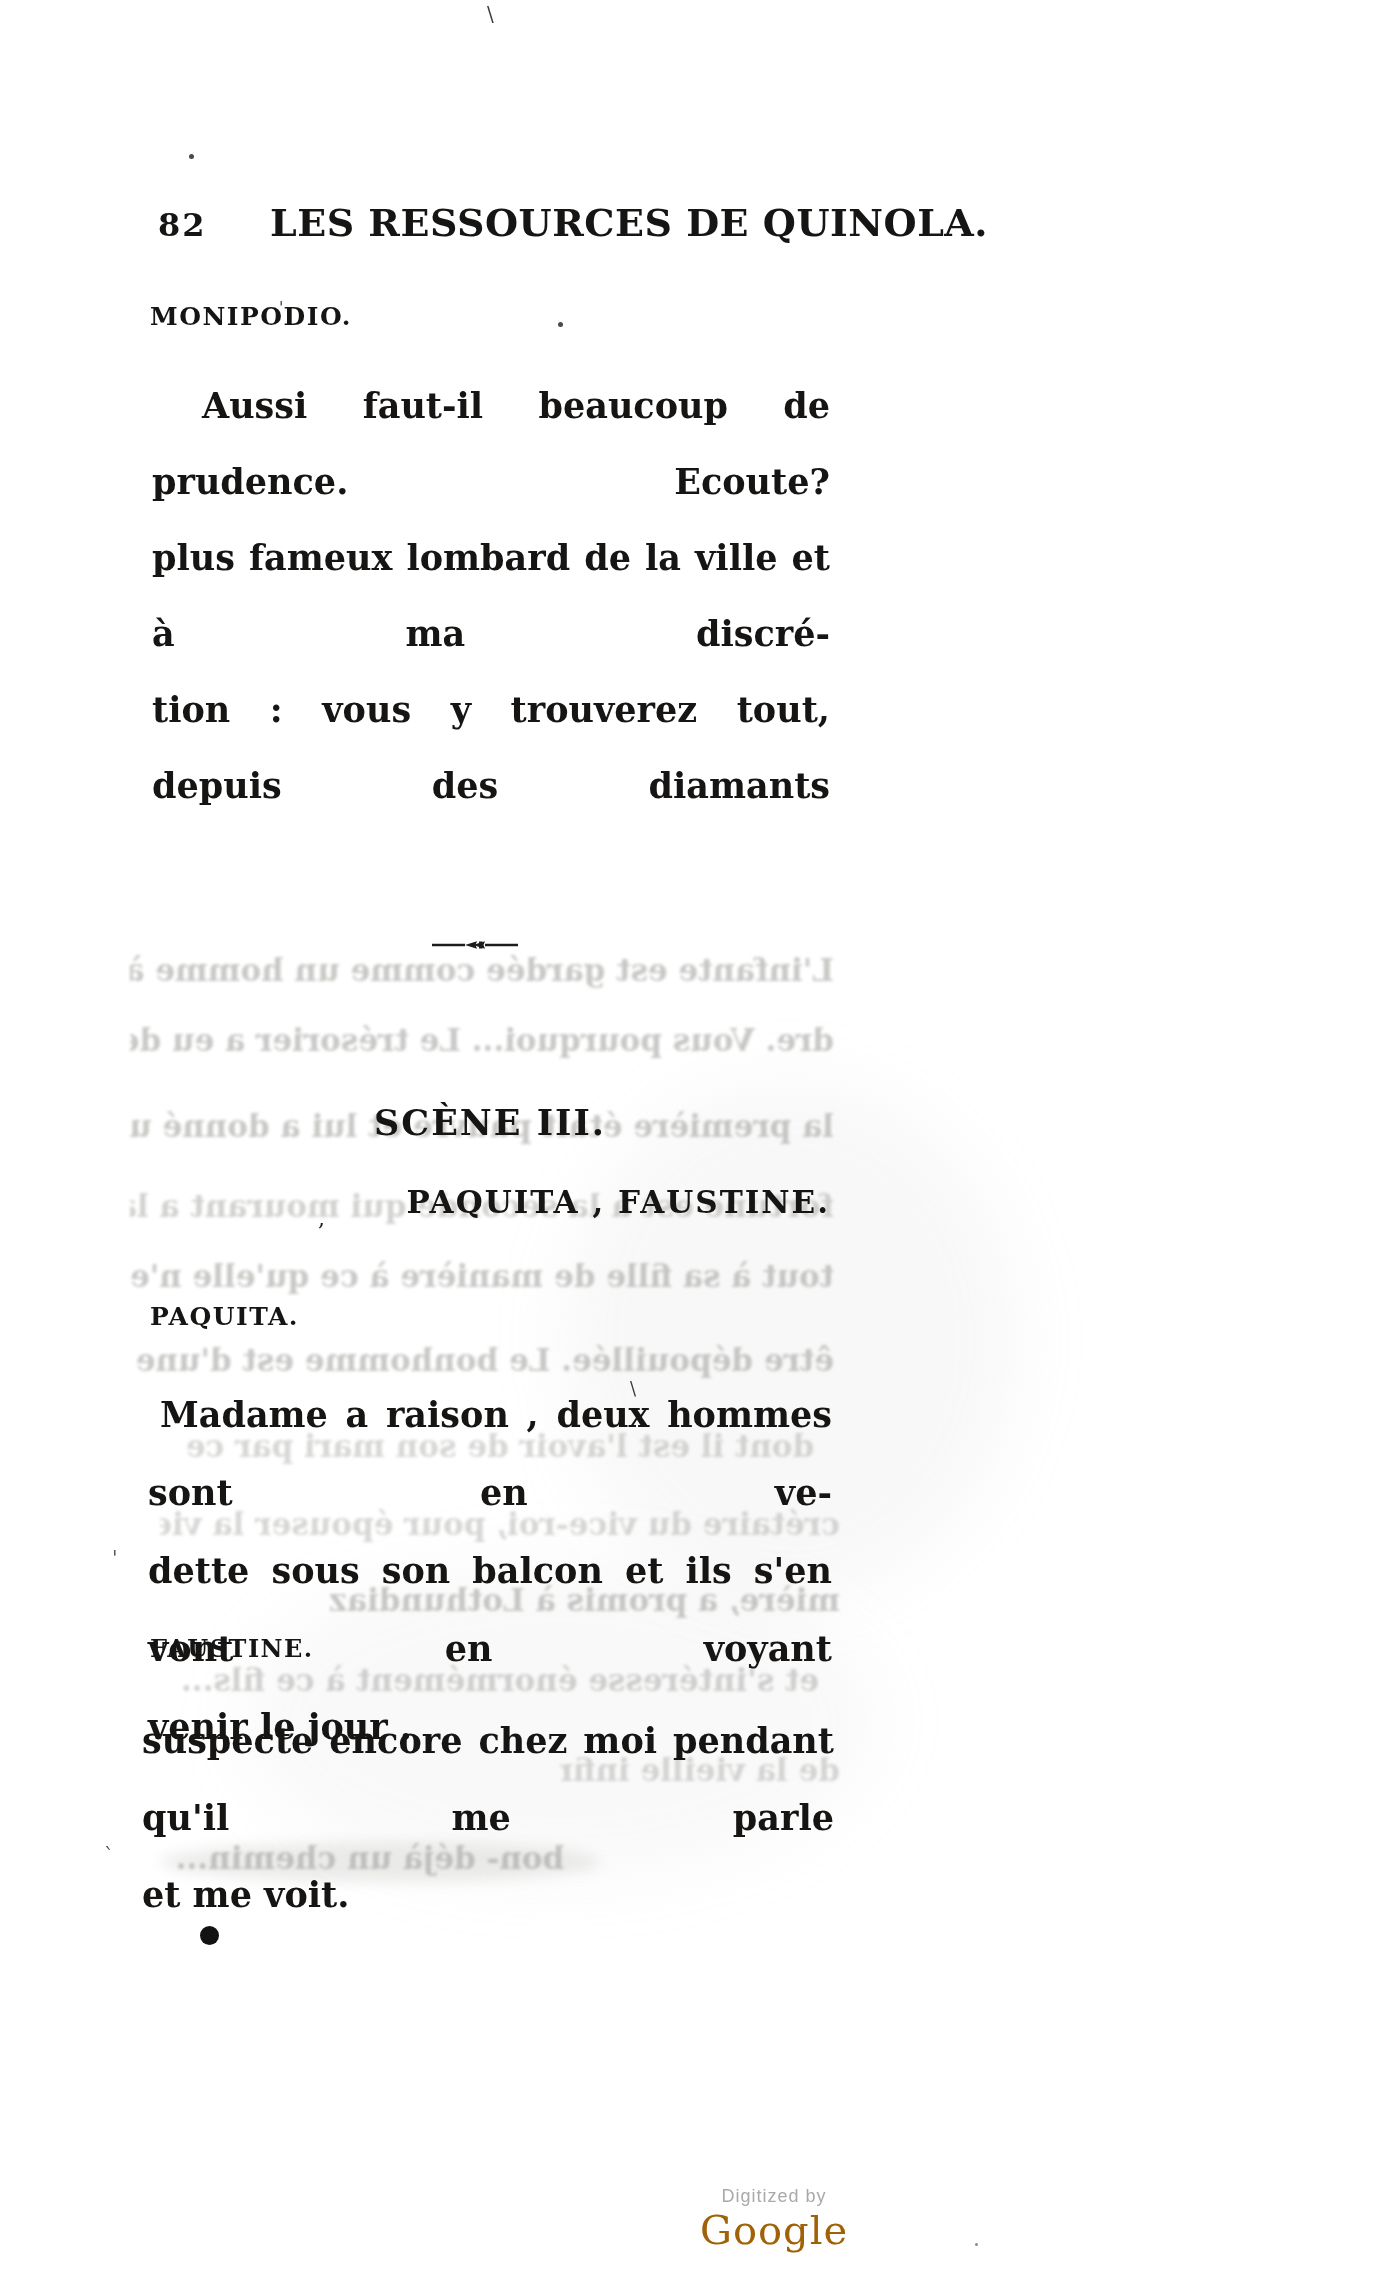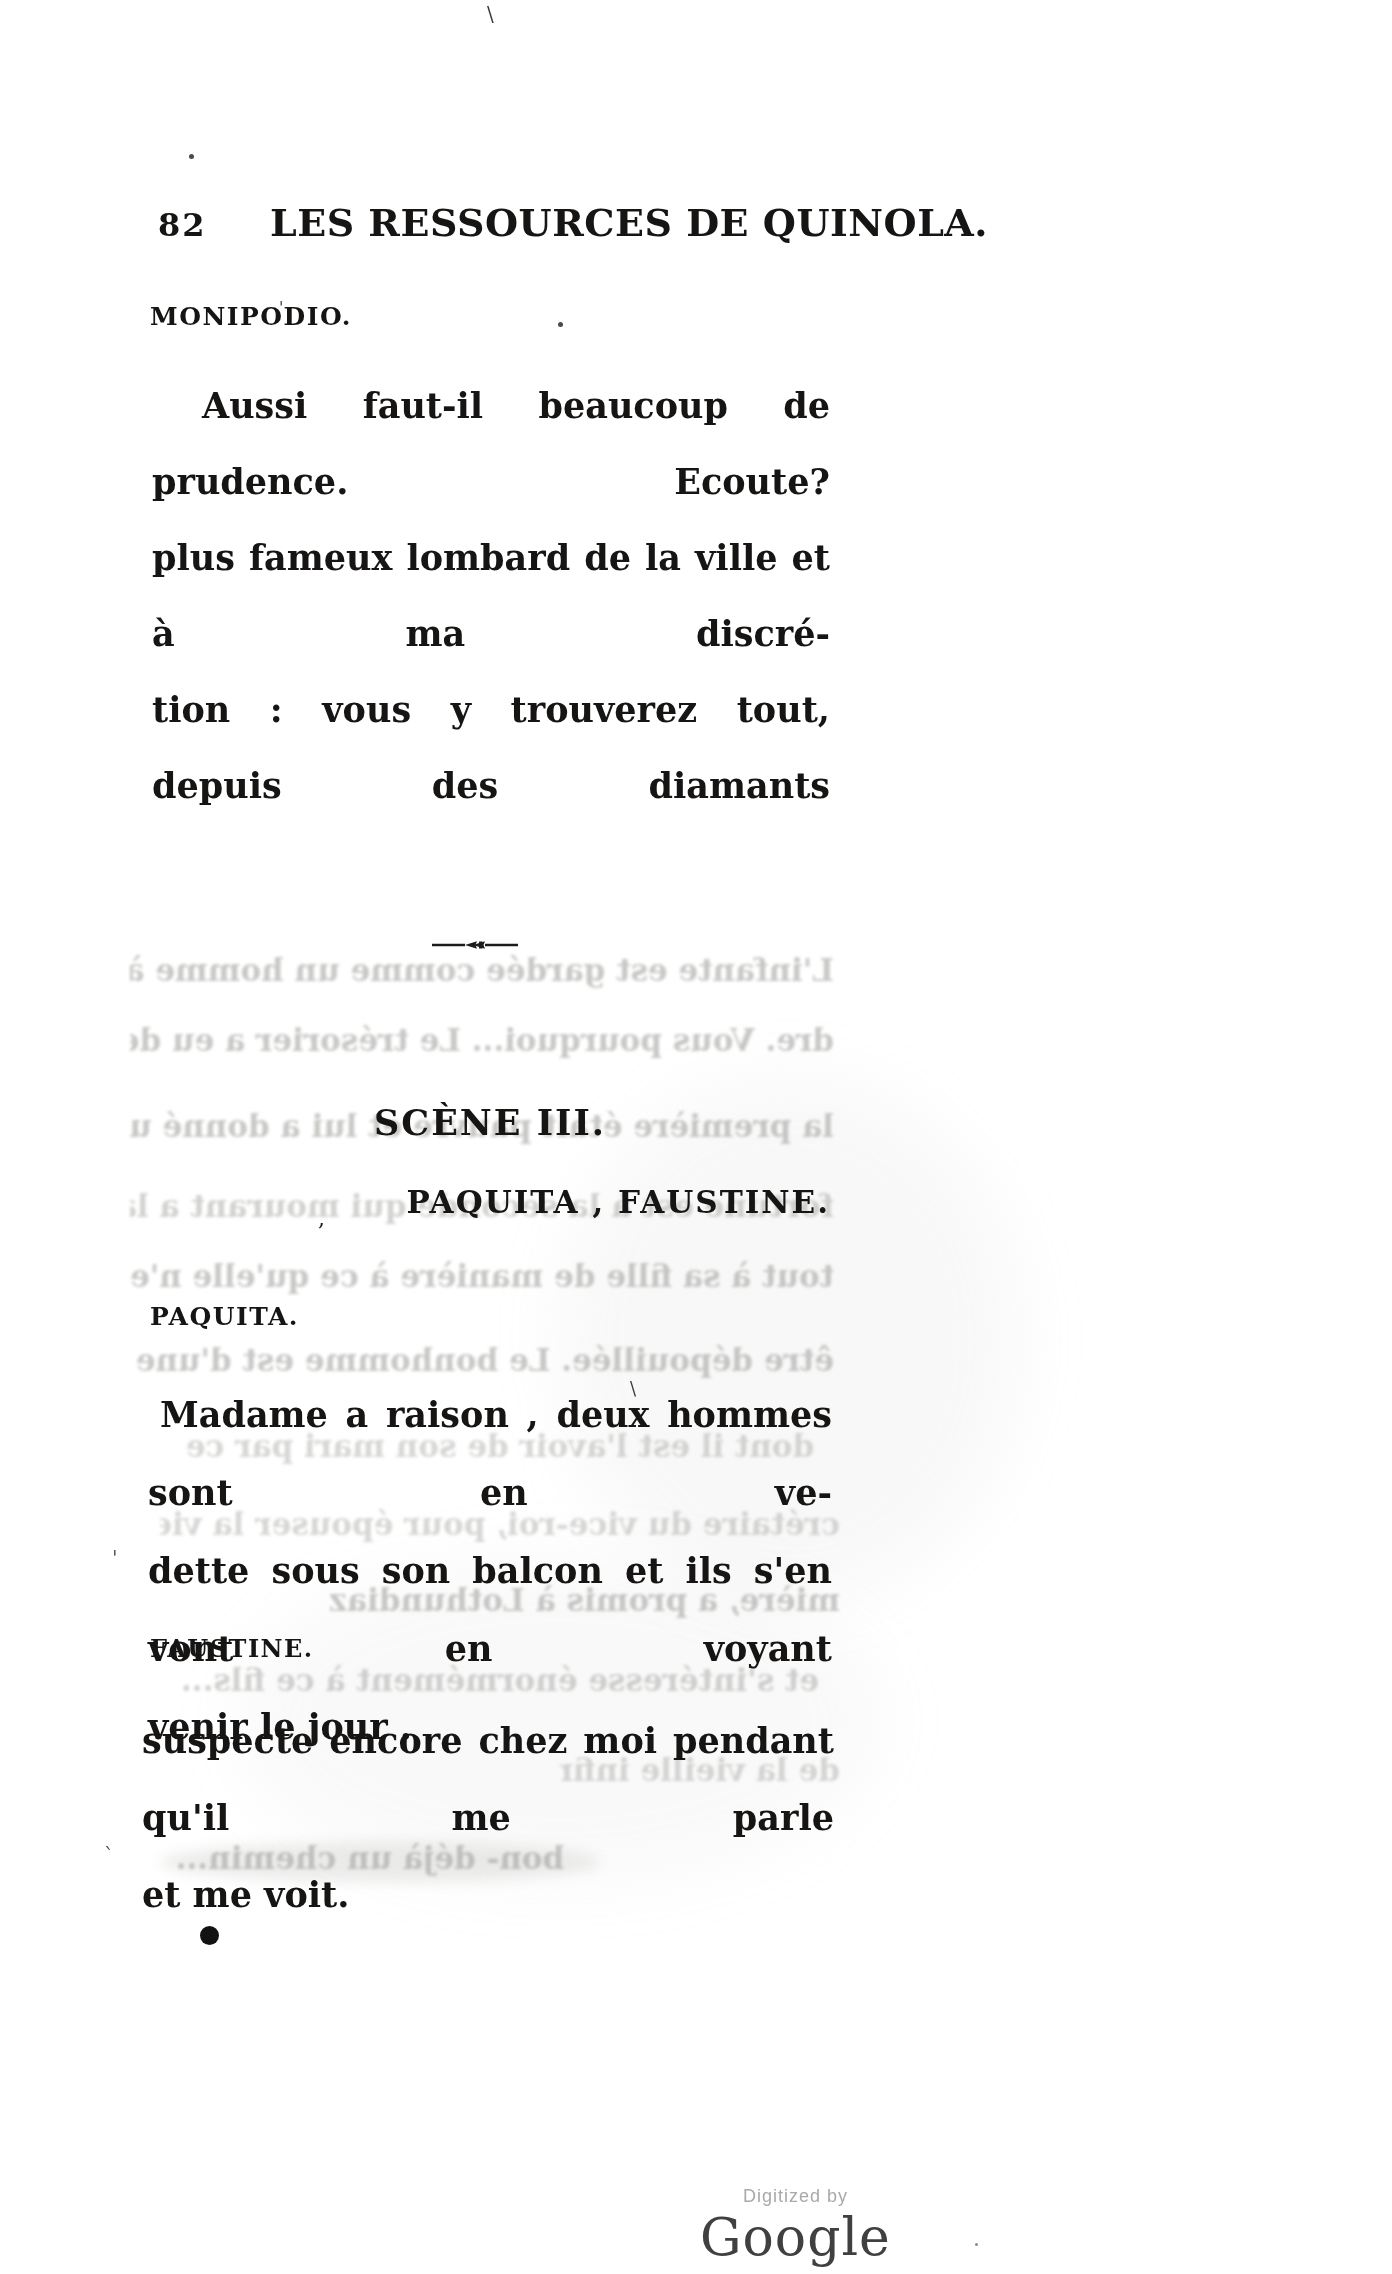--- a/index.html
+++ b/index.html
@@ -43,21 +43,21 @@
   .speck{color:#3a3a3a; font-size:20px; line-height:1;}
   .speck-dot{border-radius:50%; background:#4a4a4a;}
   
   .smudge{border-radius:50%; pointer-events:none;}
   .smudge-a{left:160px; top:1842px; width:440px; height:40px; background:rgba(185,185,182,0.28); filter:blur(7px);}
   .smudge-b{left:560px; top:1080px; width:460px; height:520px; background:rgba(200,200,194,0.12); filter:blur(32px);}
   .smudge-c{left:240px; top:1560px; width:640px; height:320px; background:rgba(200,200,194,0.10); filter:blur(32px);}
   
   .watermark{left:700px; top:2186px; display:flex; align-items:center; gap:0;flex-direction:column;}
   .wm-prefix{font-family:"Liberation Sans", sans-serif; font-size:18px; color:#a9a9a9; letter-spacing:1px;}
-  .wm-logo{font-family:"DejaVu Serif", serif; font-size:52px; color:#404040; letter-spacing:1px;}
+  .wm-logo{font-family:"DejaVu Serif", serif; font-size:40px; color:#a16207; letter-spacing:1px;}
 </style>
 </head>
 <body>
 
 <div class="page">
 
   <div class="abs smudge smudge-b"></div>
   <div class="abs smudge smudge-c"></div>
   <div class="abs smudge smudge-a"></div>
 

